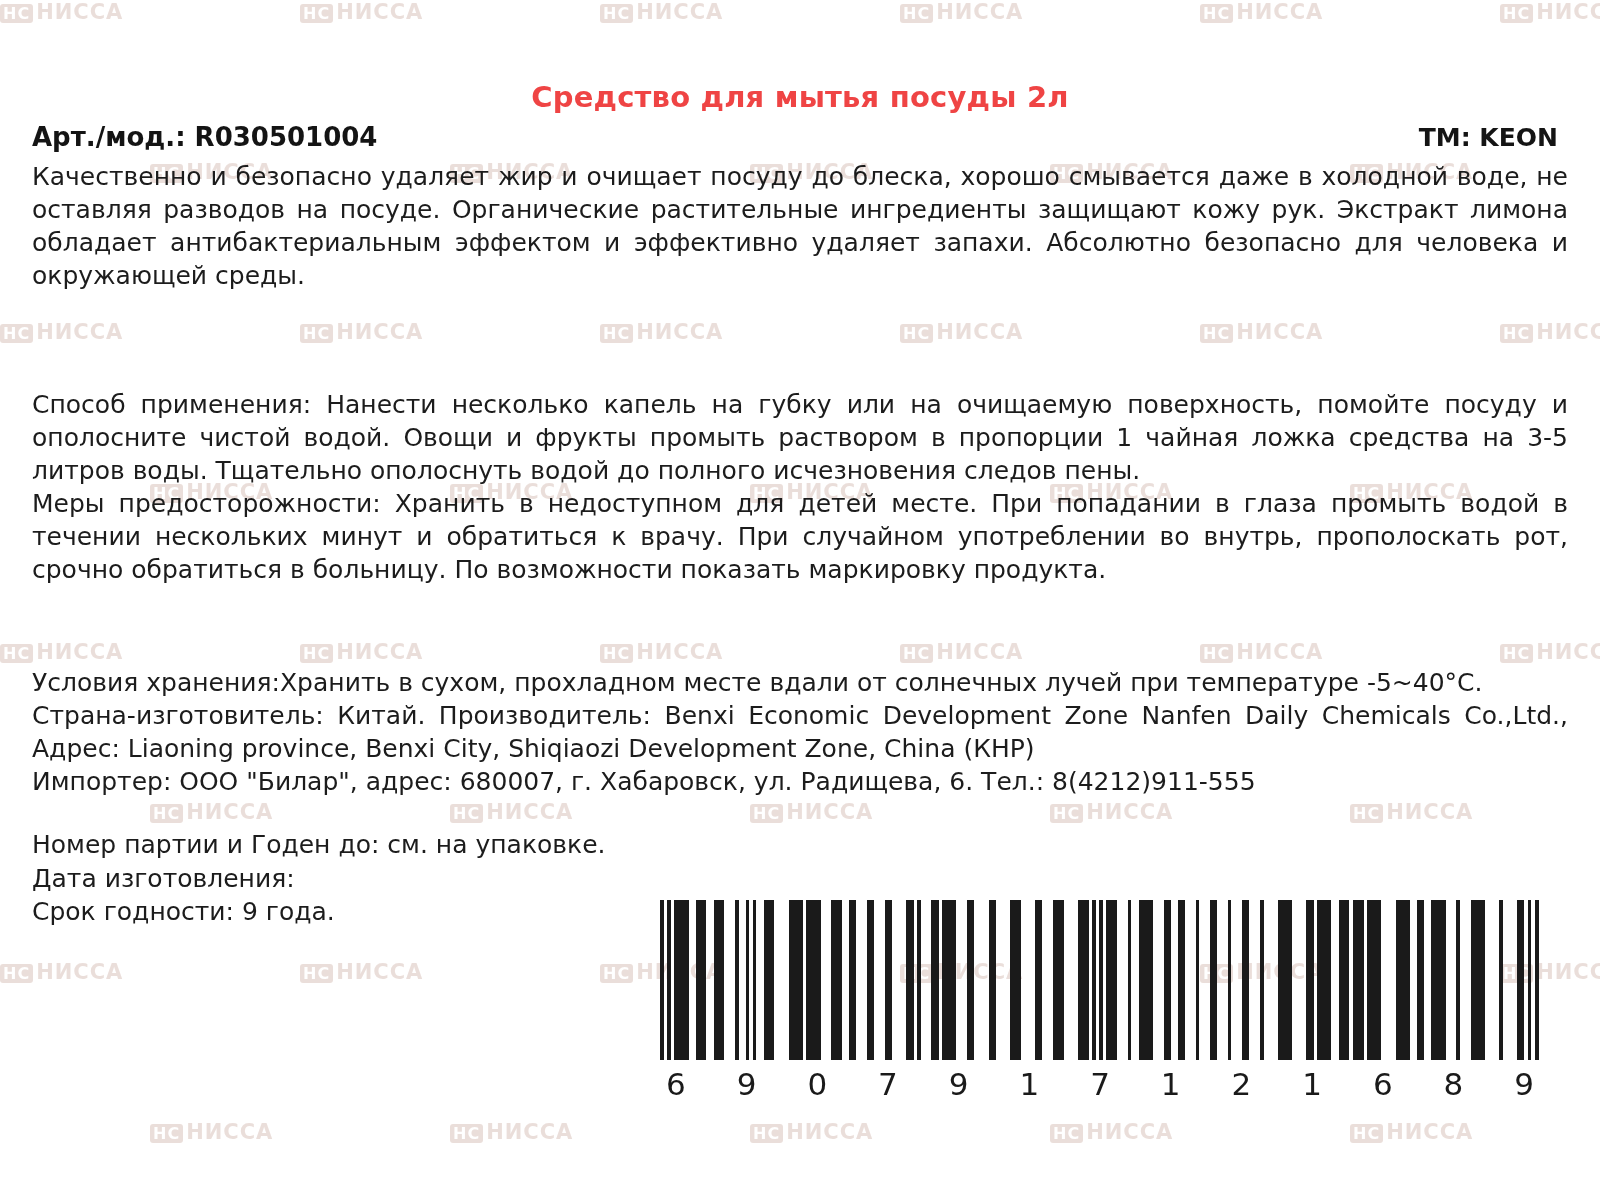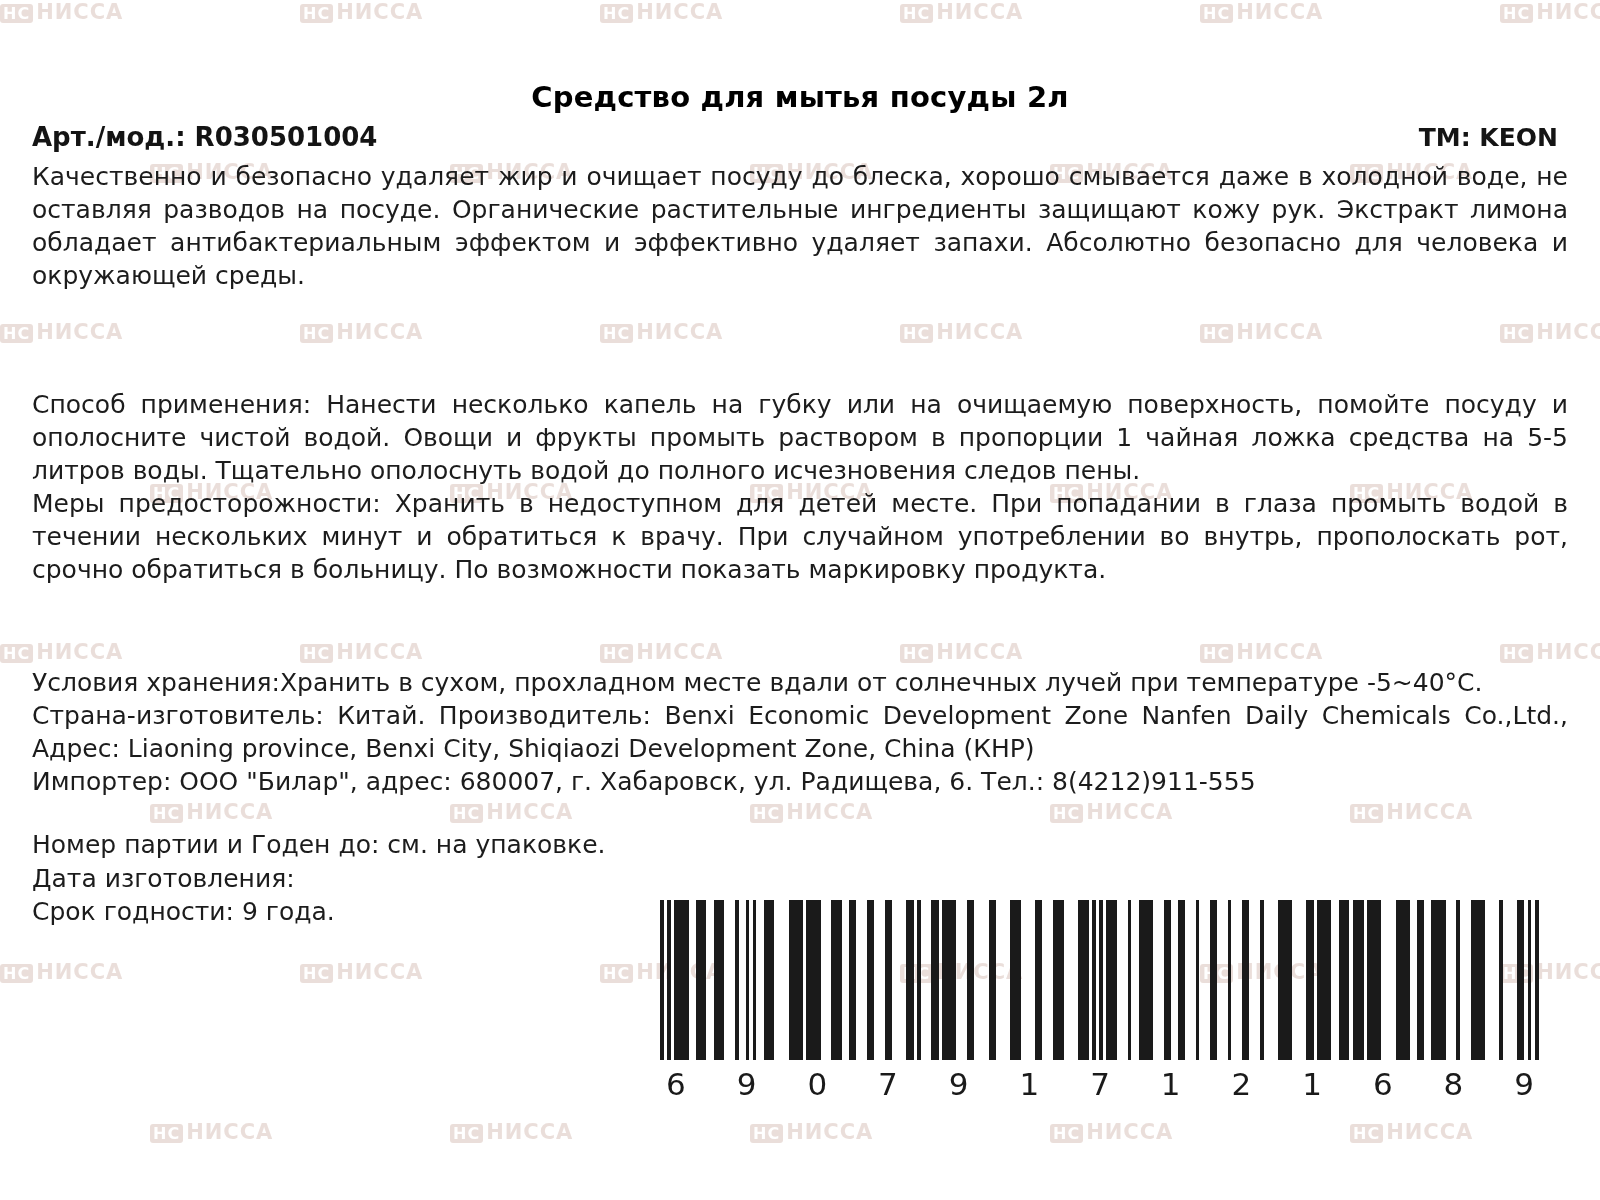--- a/index.html
+++ b/index.html
@@ -49,21 +49,21 @@
     position: relative;
     z-index: 1;
     padding: 80px 32px 0 32px;
     box-sizing: border-box;
   }
 
   .title {
     text-align: center;
     font-size: 29px;
     font-weight: bold;
-    color: #000000;
+    color: #ef4444;
     margin: 0 0 8px 0;
     letter-spacing: .2px;
   }
 
   .meta-row {
     display: flex;
     justify-content: space-between;
     align-items: center;
     font-size: 26px;
     font-weight: bold;
@@ -184,21 +184,21 @@
   <h1 class="title">Средство для мытья посуды 2л</h1>
 
   <div class="meta-row">
     <span class="art">Арт./мод.: R030501004</span>
     <span class="tm">ТМ: KEON</span>
   </div>
 
   <p class="para block-desc">Качественно и безопасно удаляет жир и очищает посуду до блеска, хорошо смывается даже в холодной воде, не оставляя разводов на посуде. Органические растительные ингредиенты защищают кожу рук. Экстракт лимона обладает антибактериальным эффектом и эффективно удаляет запахи. Абсолютно безопасно для человека и окружающей среды.</p>
 
 
-  <p class="para block-usage">Способ применения: Нанести несколько капель на губку или на очищаемую поверхность, помойте посуду и ополосните чистой водой. Овощи и фрукты промыть раствором в пропорции 1 чайная ложка средства на 5-5 литров воды. Тщательно ополоснуть водой до полного исчезновения следов пены.</p>
+  <p class="para block-usage">Способ применения: Нанести несколько капель на губку или на очищаемую поверхность, помойте посуду и ополосните чистой водой. Овощи и фрукты промыть раствором в пропорции 1 чайная ложка средства на 3-5 литров воды. Тщательно ополоснуть водой до полного исчезновения следов пены.</p>
 
   <p class="para block-safety">Меры предосторожности: Хранить в недоступном для детей месте. При попадании в глаза промыть водой в течении нескольких минут и обратиться к врачу. При случайном употреблении во внутрь, прополоскать рот, срочно обратиться в больницу. По возможности показать маркировку продукта.</p>
 
   <p class="para tight">Условия хранения:Хранить в сухом, прохладном месте вдали от солнечных лучей при температуре -5~40°C.</p>
   <p class="para tight">Страна-изготовитель: Китай. Производитель: Benxi Economic Development Zone Nanfen Daily Chemicals Co.,Ltd., Адрес: Liaoning province, Benxi City, Shiqiaozi Development Zone, China (КНР)</p>
   <p class="para tight">Импортер: ООО "Билар", адрес: 680007, г. Хабаровск, ул. Радищева, 6. Тел.: 8(4212)911-555</p>
 
   <div class="lot-block">
     <div>Номер партии и Годен до: см. на упаковке.</div>
     <div>Дата изготовления:</div>

